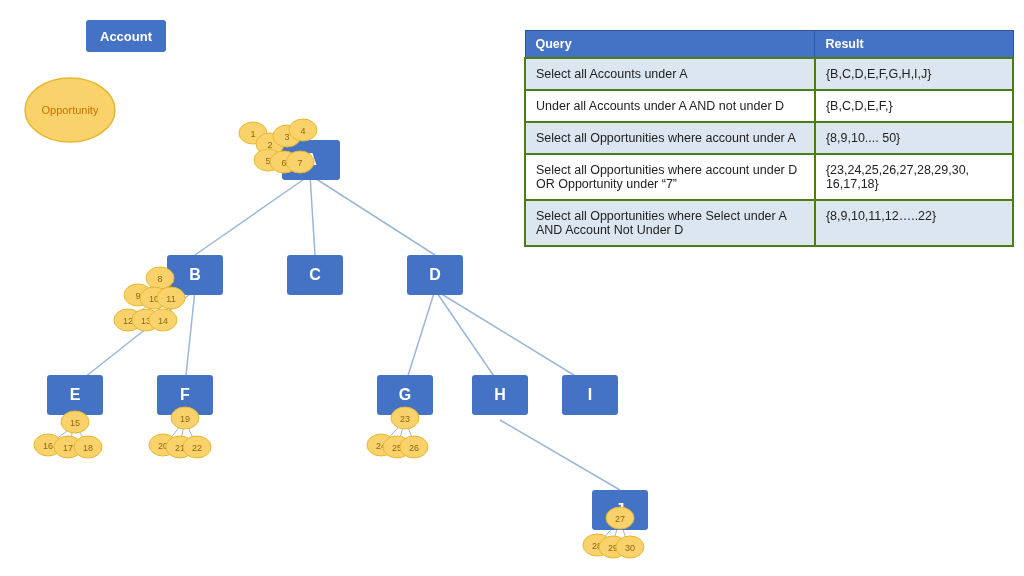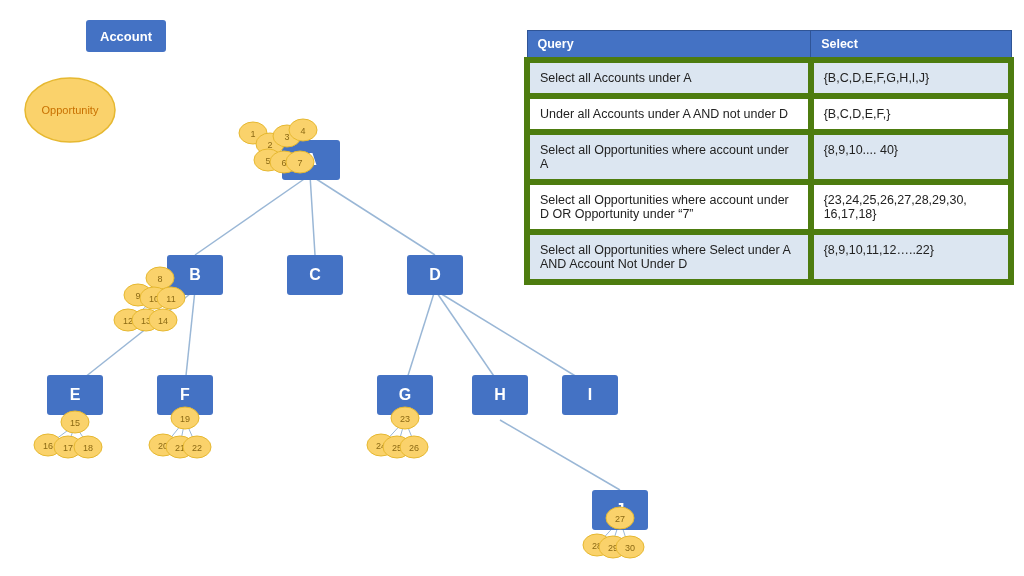--- a/index.html
+++ b/index.html
@@ -38,54 +38,54 @@
     thead th {
       background: #4472C4;
       color: #fff;
       padding: 6px 10px;
       text-align: left;
       font-weight: 600;
       border: 1px solid #2f5496;
     }
     tbody tr td {
       padding: 8px 10px;
-      border: 6px solid #4d7c0f;
+      border: 2px solid #4d7c0f;
       vertical-align: top;
       color: #222;
     }
     tbody tr:nth-child(odd) td {
       background: #dce6f1;
     }
     tbody tr:nth-child(even) td {
       background: #fff;
     }
   </style>
 </head>
 <body>
 
 <div class="table-area">
   <table>
     <thead>
       <tr>
         <th>Query</th>
-        <th>Select</th>
+        <th>Result</th>
       </tr>
     </thead>
     <tbody id="table-body">
     <tr>
           <td>Select all Accounts under A</td>
           <td>{B,C,D,E,F,G,H,I,J}</td>
         </tr>
         <tr>
           <td>Under all Accounts under A AND not under D</td>
           <td>{B,C,D,E,F,}</td>
         </tr>
         <tr>
           <td>Select all Opportunities where account under A</td>
-          <td>{8,9,10.... 40}</td>
+          <td>{8,9,10.... 50}</td>
         </tr>
         <tr>
           <td>Select all Opportunities where account under D OR Opportunity under “7”</td>
           <td>{23,24,25,26,27,28,29,30, 16,17,18}</td>
         </tr>
         <tr>
           <td>Select all Opportunities where Select under A AND Account Not Under D</td>
           <td>{8,9,10,11,12…..22}</td>
         </tr>
       </tbody>

